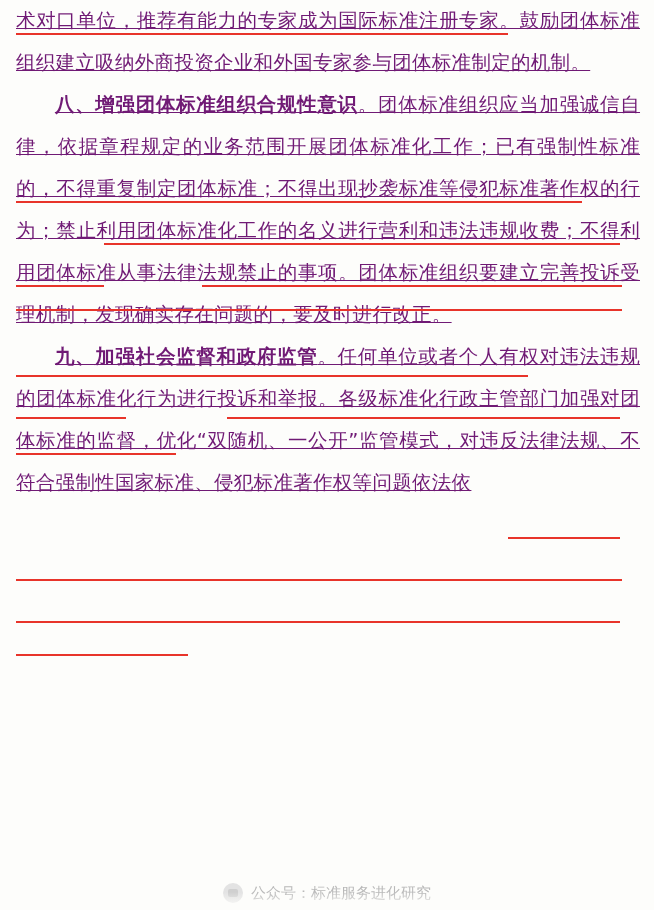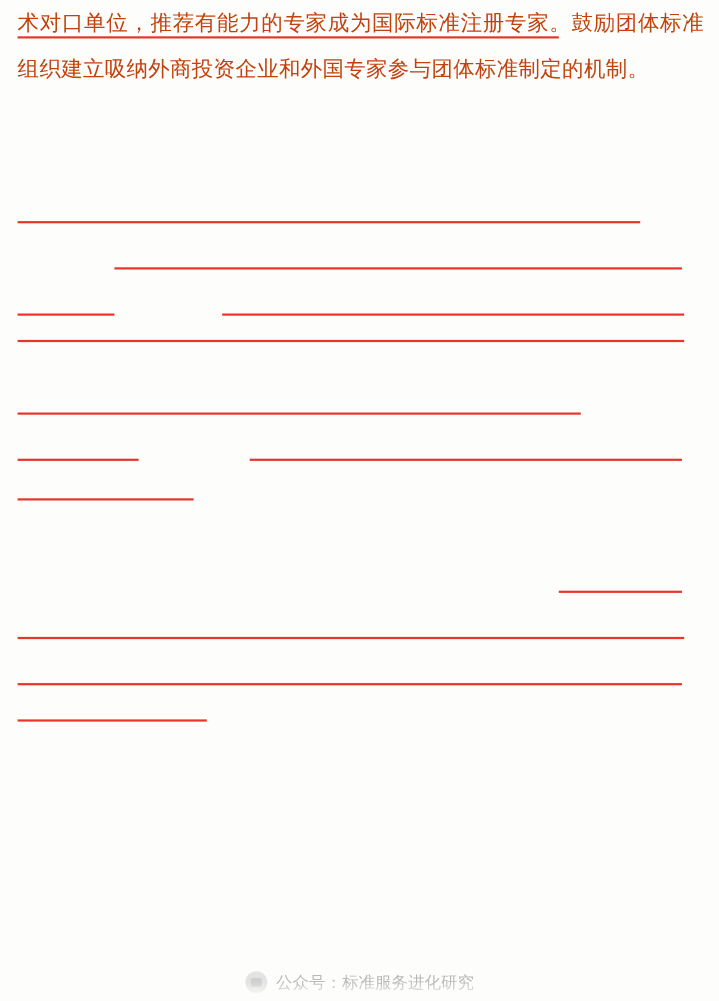--- a/index.html
+++ b/index.html
@@ -21,22 +21,23 @@
     padding: 0;
     box-sizing: border-box;
   }
   .doc {
     position: absolute;
     left: 16px;
     top: 0px;
     width: 624px;
     font-size: 19.5px;
     line-height: 42px;
-    color: #c2410c;
+    color: #701a75;
     letter-spacing: 0.3px;
+    text-decoration: underline;
   }
   .para {
     margin: 0;
     text-align: justify;
     text-justify: inter-ideograph;
     position: relative;
   }
   .para.indent {
     text-indent: 39px;
   }
@@ -93,21 +94,23 @@
 </head>
 <body>
 
 <div id="page">
 
   <div class="doc">
 
     <p class="para">术对口单位，推荐有能力的专家成为国际标准注册专家。鼓励团体标准组织建立吸纳外商投资企业和外国专家参与团体标准制定的机制。</p>
 
 
+    <p class="para indent"><span class="heading">八、增强团体标准组织合规性意识</span><span>。团体标准组织应当加强诚信自律，依据章程规定的业务范围开展团体标准化工作；已有强制性标准的，不得重复制定团体标准；不得出现抄袭标准等侵犯标准著作权的行为；禁止利用团体标准化工作的名义进行营利和违法违规收费；不得利用团体标准从事法律法规禁止的事项。团体标准组织要建立完善投诉受理机制，发现确实存在问题的，要及时进行改正。</span></p>
 
+    <p class="para indent"><span class="heading">九、加强社会监督和政府监管</span><span>。任何单位或者个人有权对违法违规的团体标准化行为进行投诉和举报。各级标准化行政主管部门加强对团体标准的监督，优化“双随机、一公开”监管模式，对违反法律法规、不符合强制性国家标准、侵犯标准著作权等问题依法依</span></p>
 
   </div>
 
   <div class="ul" style="left:16px;  top:33px;  width:492px;"></div>
 
   <div class="ul" style="left:16px;  top:201px; width:566px;"></div>
   <div class="ul" style="left:104px; top:243px; width:516px;"></div>
   <div class="ul" style="left:16px;  top:285px; width:88px;"></div>
   <div class="ul" style="left:202px; top:285px; width:420px;"></div>
   <div class="ul" style="left:16px;  top:309px; width:606px;"></div>

